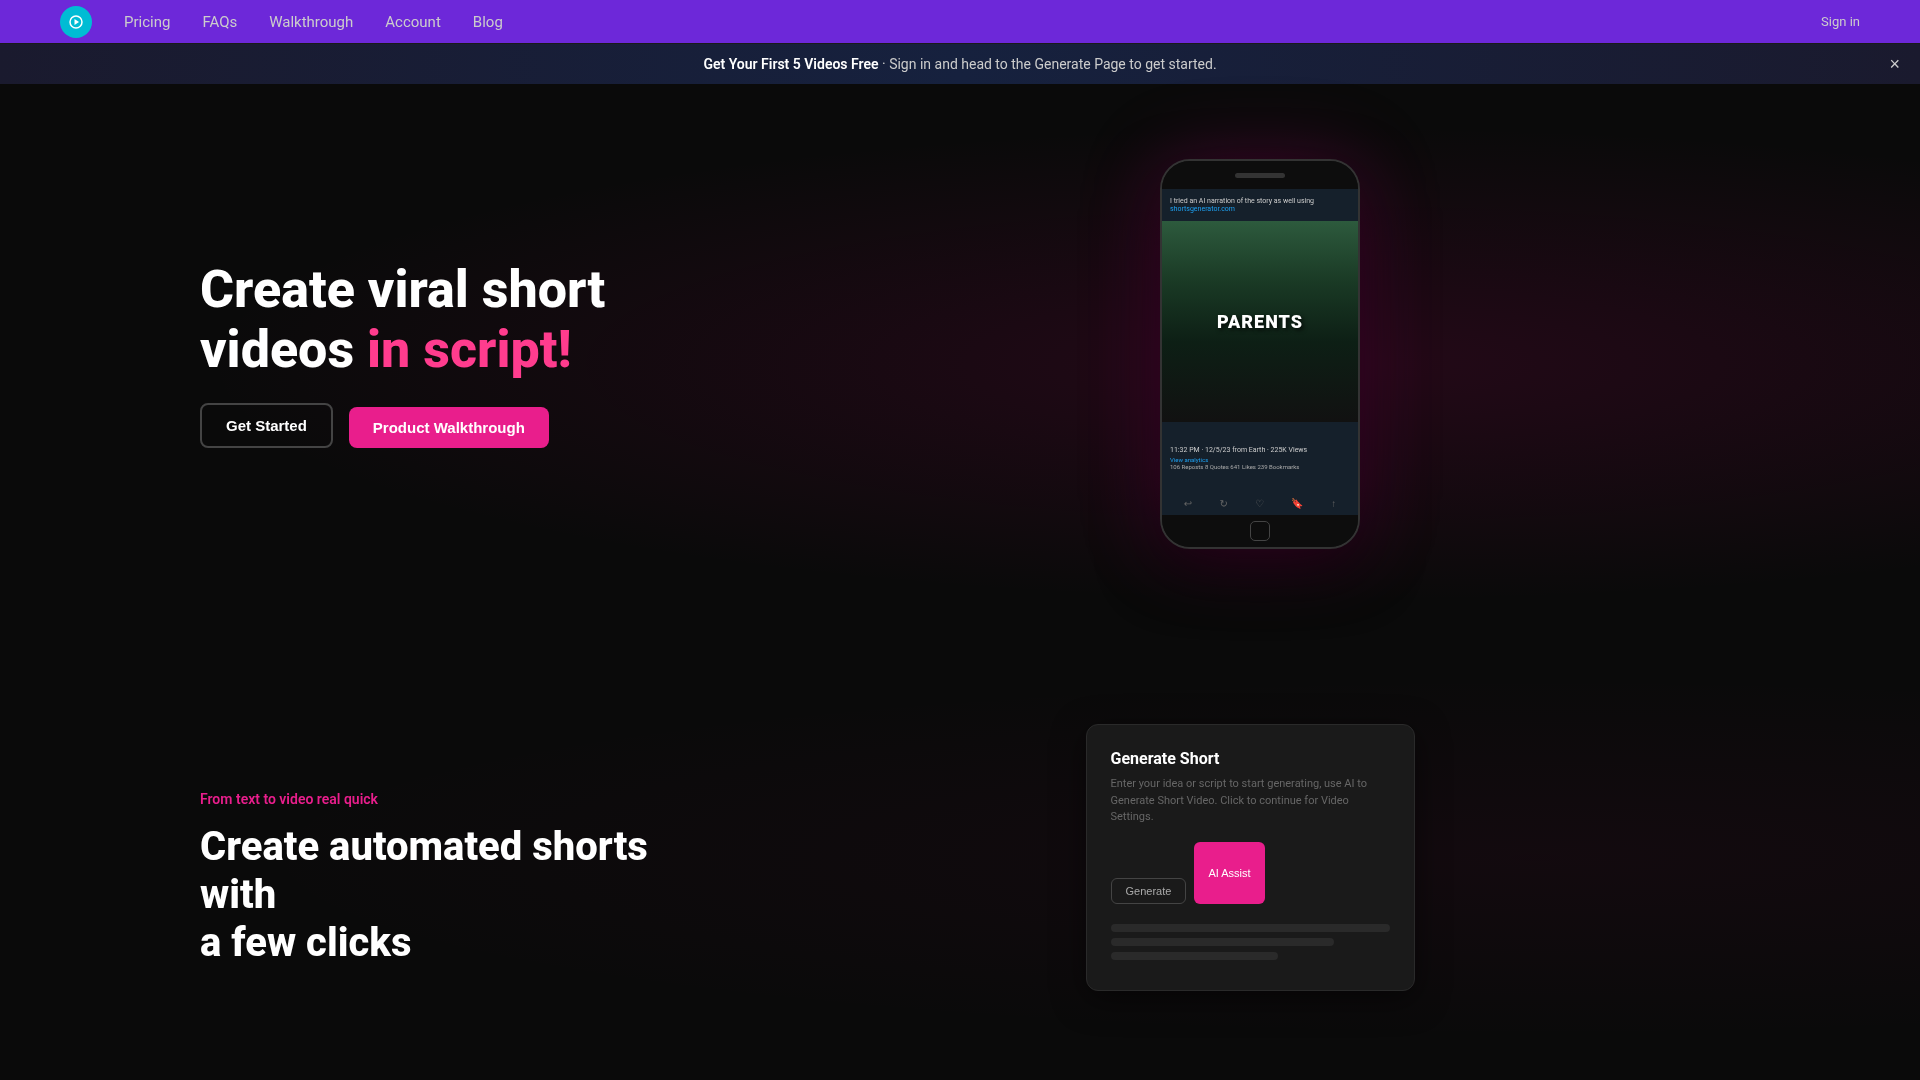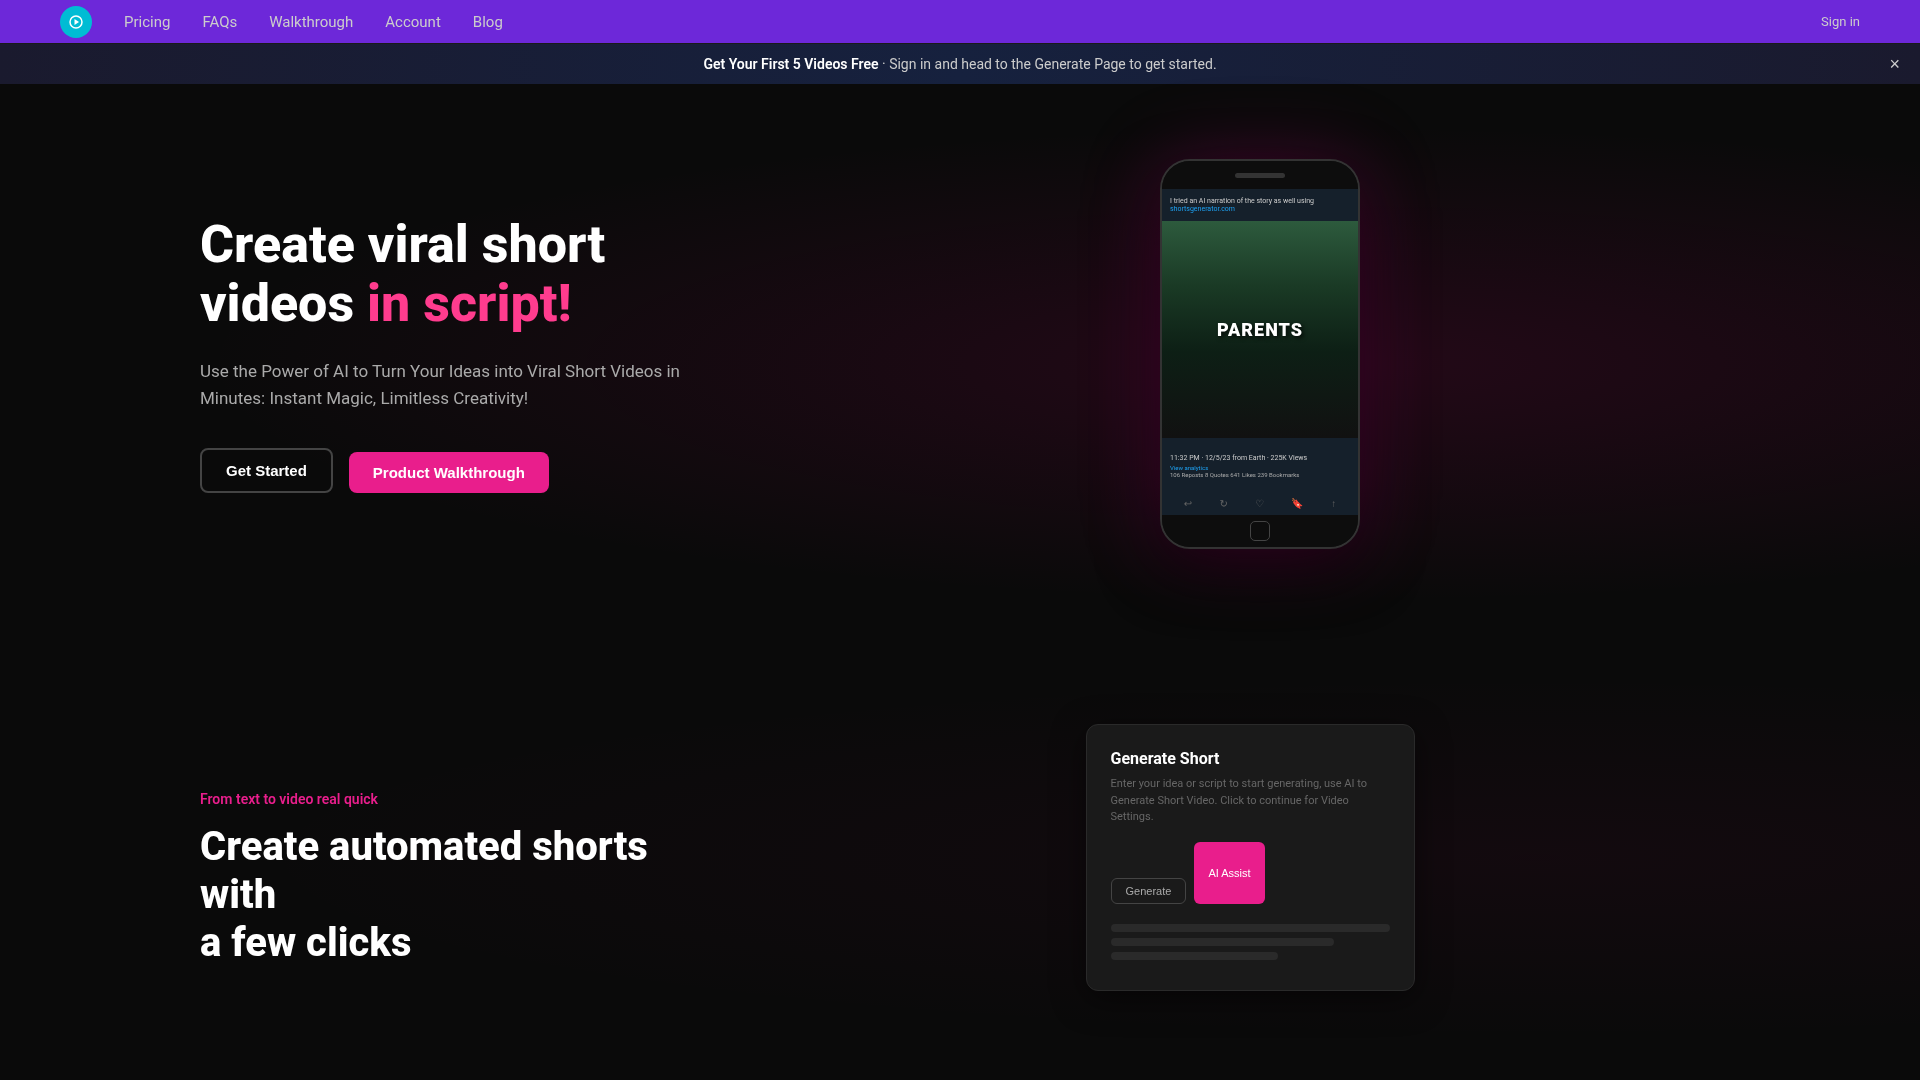--- a/index.html
+++ b/index.html
@@ -192,21 +192,21 @@
       min-height: 150px;
     }
     .phone-video-label {
       font-size: 18px;
       font-weight: 900;
       color: #fff;
       text-shadow: 2px 2px 4px rgba(0,0,0,0.8);
       letter-spacing: 1px;
     }
     .phone-stats {
-      padding: 16px 8px;
+      padding: 24px 8px;
       background: #15202b;
       font-size: 6px;
       color: #888;
     }
     .phone-stats .views { color: #ccc; font-size: 7px; margin-bottom: 2px; }
     .phone-stats .engagement { color: #aaa; }
     .phone-stats .analytics { color: #1da1f2; }
     .phone-actions {
       padding: 4px 8px 6px;
       background: #15202b;
@@ -346,21 +346,20 @@
   </span>
   <button class="banner-close">×</button>
 </div>
 
 <section class="hero">
   <div class="hero-content">
     <h1 class="hero-title">
       <span>Create viral short</span><br>
       <span>videos </span><span class="accent">in script!</span>
     </h1>
-    <p class="hero-subtitle">Use the Power of AI to Turn Your Ideas into Viral Short Videos in Minutes: Instant Magic, Limitless Creativity!</p>
     <div class="hero-buttons">
       <button class="btn-secondary">Get Started</button>
       <button class="btn-primary">Product Walkthrough</button>
     </div>
   </div>
 
   <div class="hero-visual">
     <div class="phone-mockup">
       <div class="phone-top-bar">
         <div class="phone-speaker"></div>

